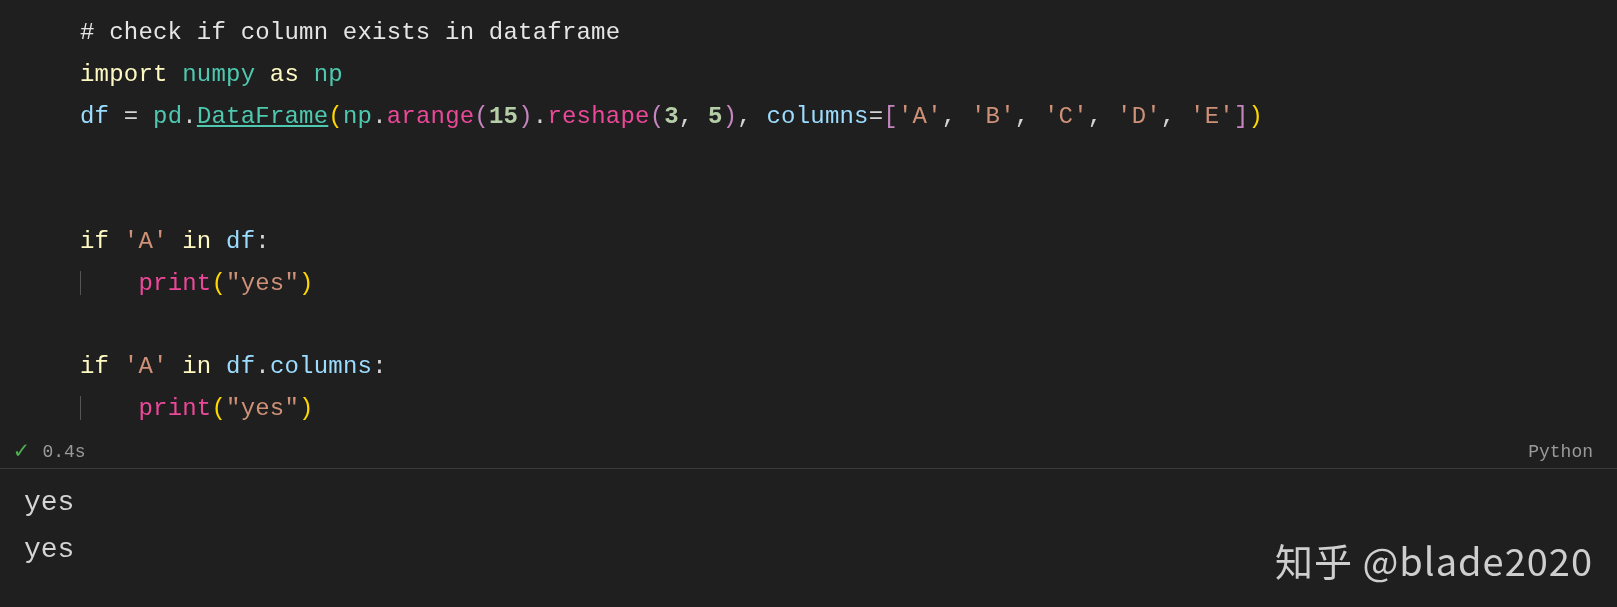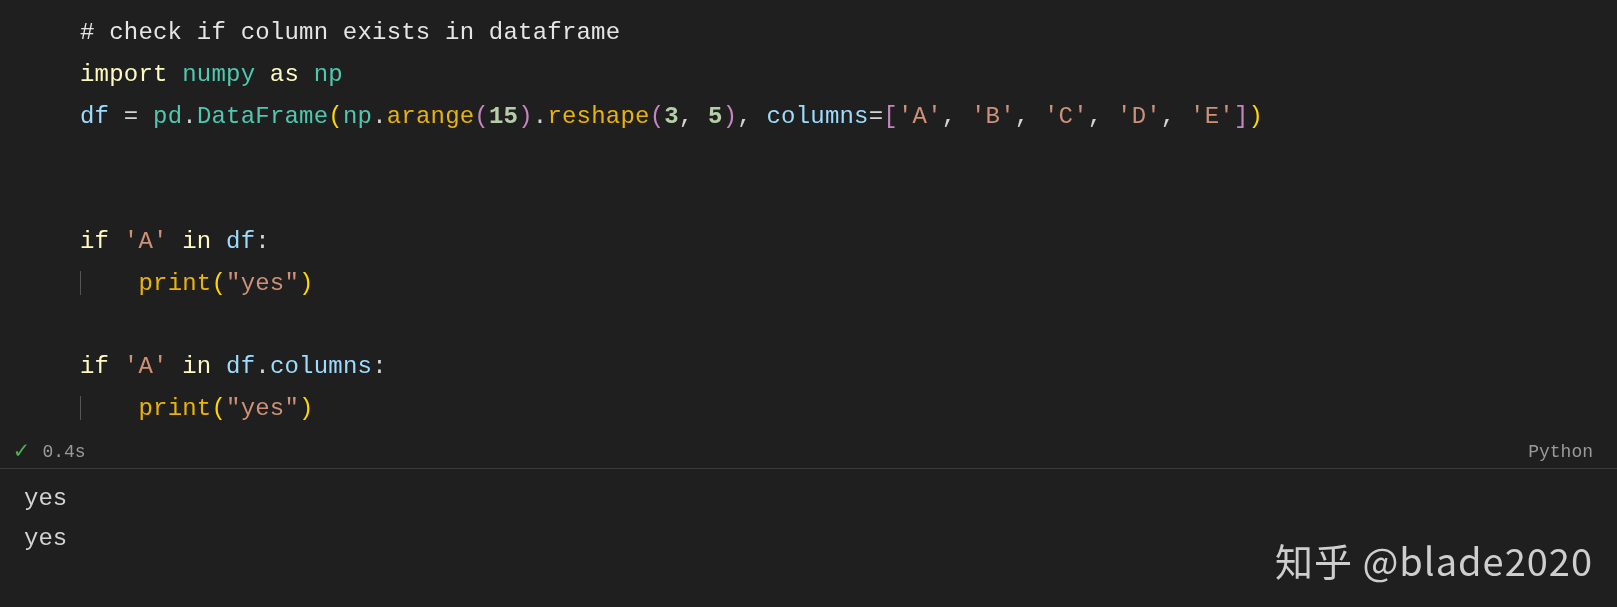--- a/index.html
+++ b/index.html
@@ -48,21 +48,21 @@
     gap: 14px;
   }
   .check-icon {
     color: #4caf50;
     font-size: 24px;
     line-height: 1;
   }
   .output-area {
     padding: 10px 0 0 24px;
     color: #d4d4d4;
-    font-size: 24px;
+    font-size: 28px;
     line-height: 1.7;
     white-space: pre;
   }
   .watermark {
     position: absolute;
     right: 24px;
     bottom: 20px;
     color: #d8d8d8;
     font-family: "PingFang SC","Microsoft YaHei","Noto Sans CJK SC",sans-serif;
     font-size: 38px;
@@ -70,22 +70,22 @@
     pointer-events: none;
     opacity: 0.95;
     text-align: right;
   }
 
   
   .c-comment  { color: #e5e5e5; }
   .c-keyword  { color: #fef9c3; text-align: center; }
   .c-module   { color: #4ec9b0; }
   .c-var      { color: #9cdcfe; text-align: center; }
-  .c-func     { color: #eab308; text-align: right; }
-  .c-type     { color: #4ec9b0; }
+  .c-func     { color: #ec4899; text-align: right; }
+  .c-type     { color: #4ec9b0; text-decoration: underline; }
   .c-num      { color: #b5cea8; font-weight: bold; }
   .c-str      { color: #ce9178; }
   .c-paren1   { color: #ffd700; }
   .c-paren2   { color: #c586c0; }
   .c-punct    { color: #d4d4d4; }
   .c-op       { color: #d4d4d4; }
   .c-param    { color: #9cdcfe; }
 </style>
 </head>
 <body>

